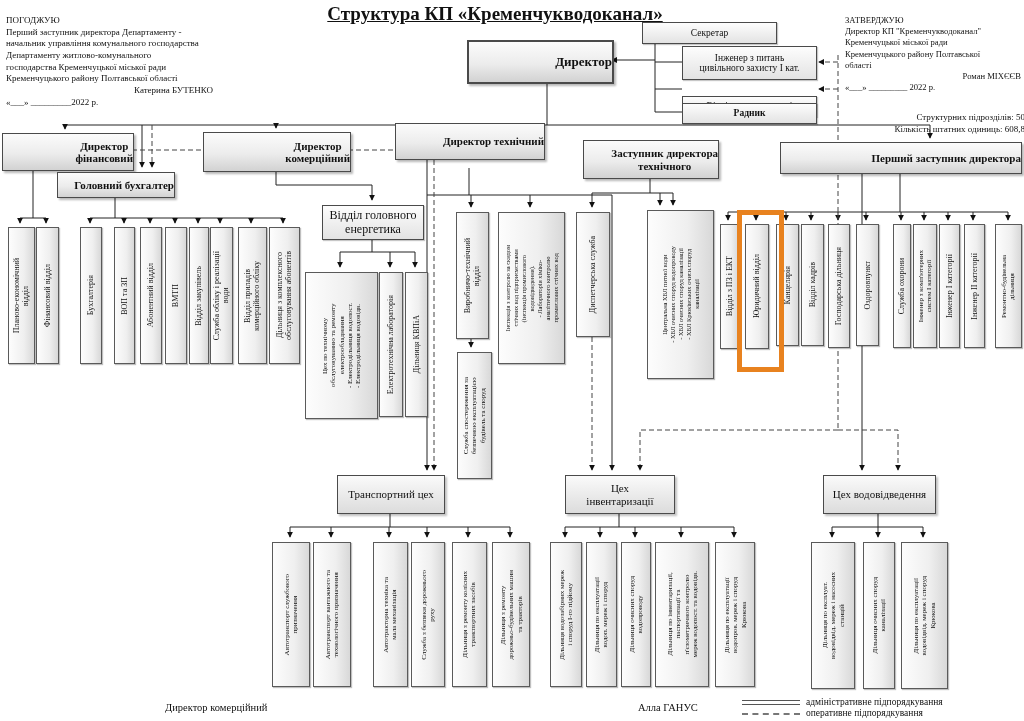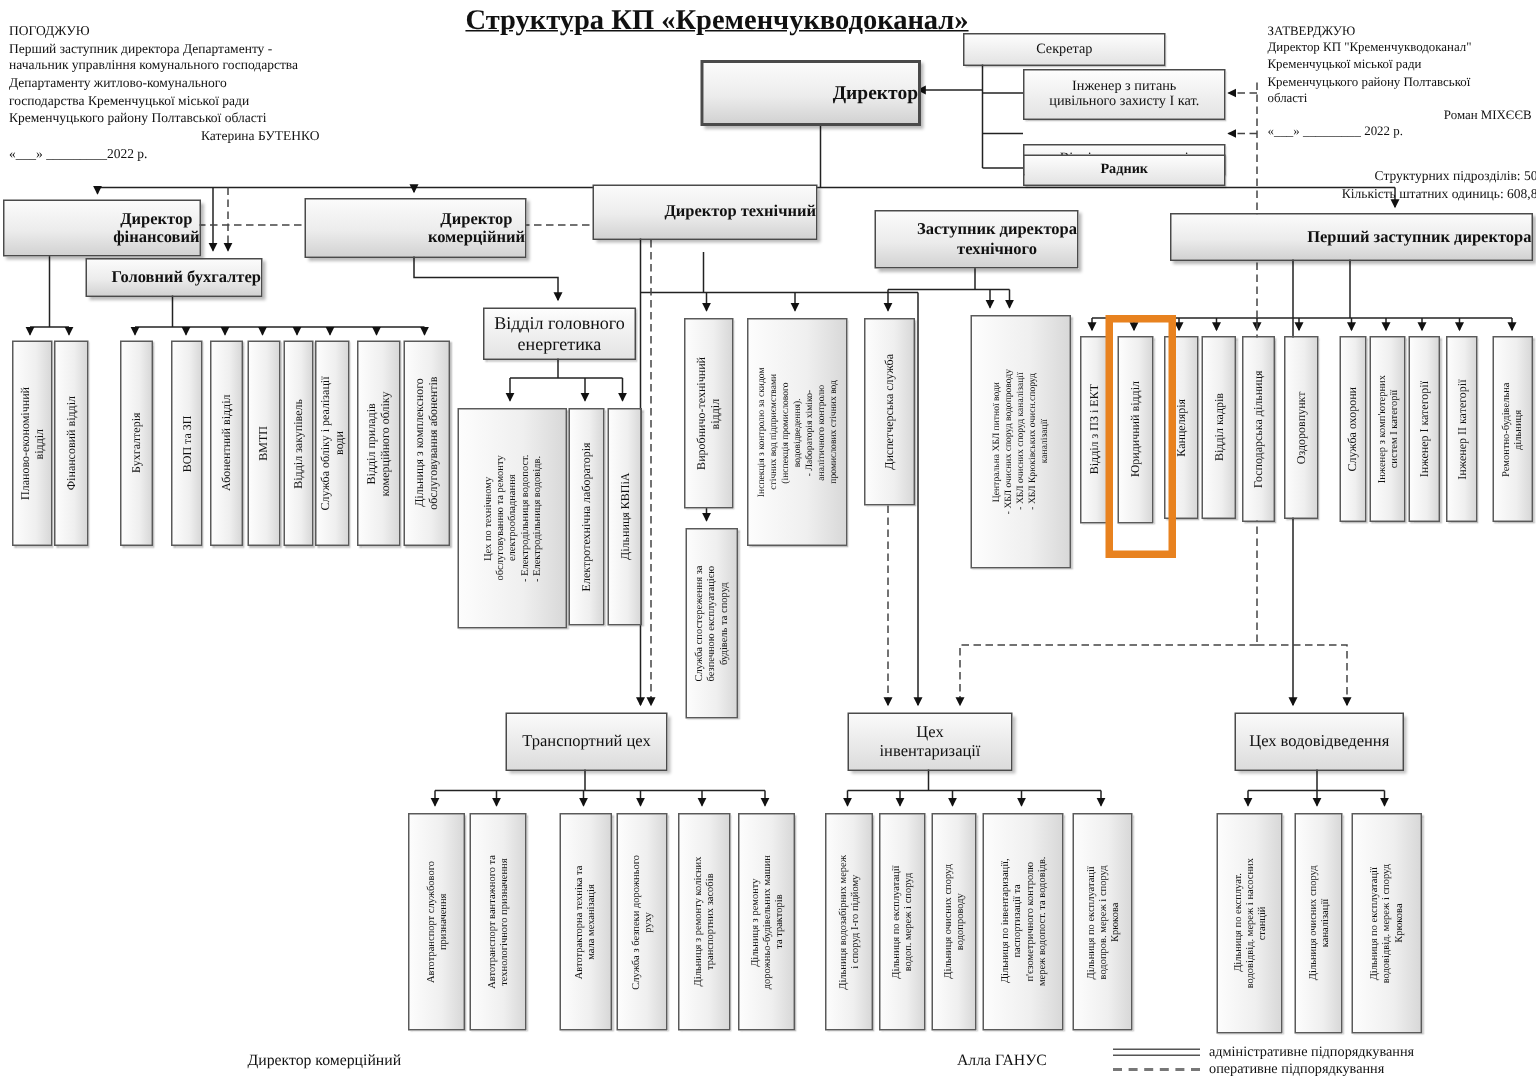--- a/index.html
+++ b/index.html
@@ -148,21 +148,21 @@
       <path d="M132,150 H434 V470" marker-end="url(#arr)"></path>
       <path d="M592,337 V470" marker-end="url(#arr)"></path>
       <path d="M838,55 V430"></path>
       <path d="M838,62 H819" marker-end="url(#arr)"></path>
       <path d="M838,89 H819" marker-end="url(#arr)"></path>
       <path d="M838,430 H640 V470" marker-end="url(#arr)"></path>
       <path d="M838,430 H898 V470" marker-end="url(#arr)"></path>
     </g>
   </svg>
 
-  <div class="abs bold" style="left:238px;top:3px;width:480px;text-align:center;font-size:19px;
+  <div class="abs bold" style="left:255px;top:3px;width:480px;text-align:center;font-size:19px;
        text-decoration:underline;z-index:2;">Структура  КП «Кременчукводоканал»</div>
 
   <div class="note" style="left:6px;top:15px;width:335px;">
     <div>ПОГОДЖУЮ</div>
     <div>Перший заступник директора Департаменту -</div>
     <div>начальник управління комунального господарства</div>
     <div>Департаменту житлово-комунального</div>
     <div>господарства Кременчуцької міської ради</div>
     <div>Кременчуцького району Полтавської області</div>
     <div style="text-align:center;">Катерина БУТЕНКО</div>

